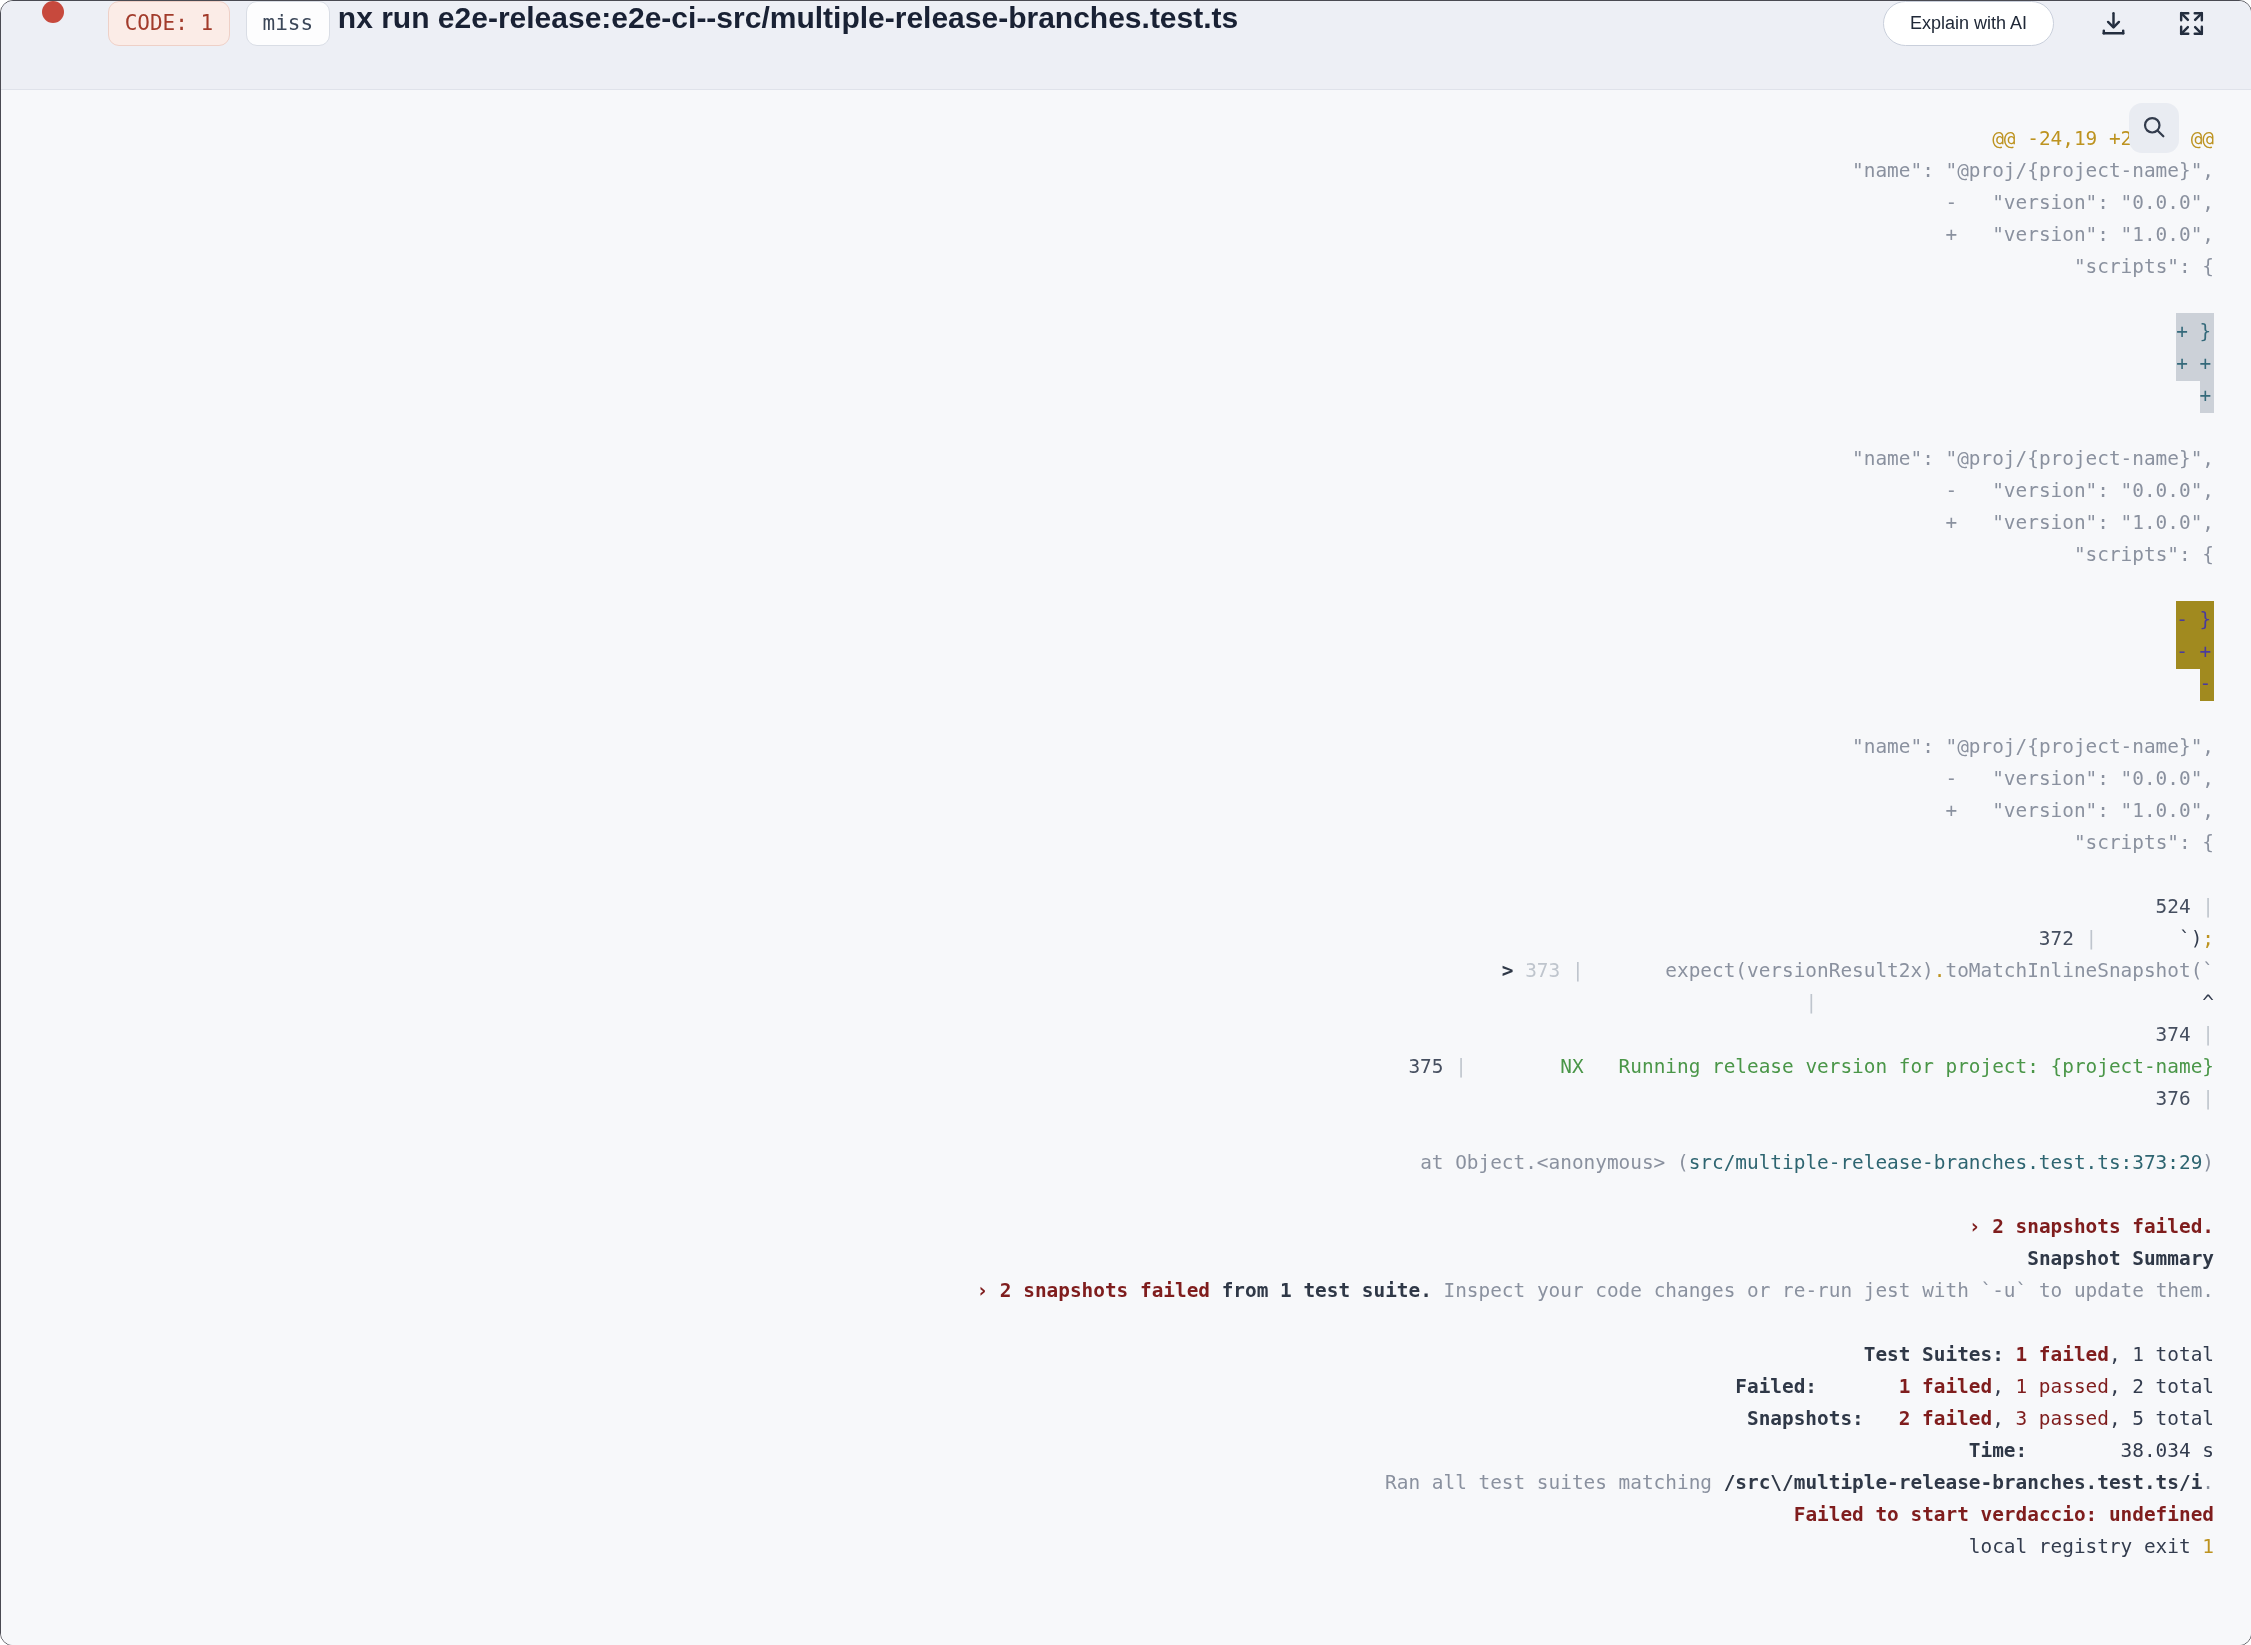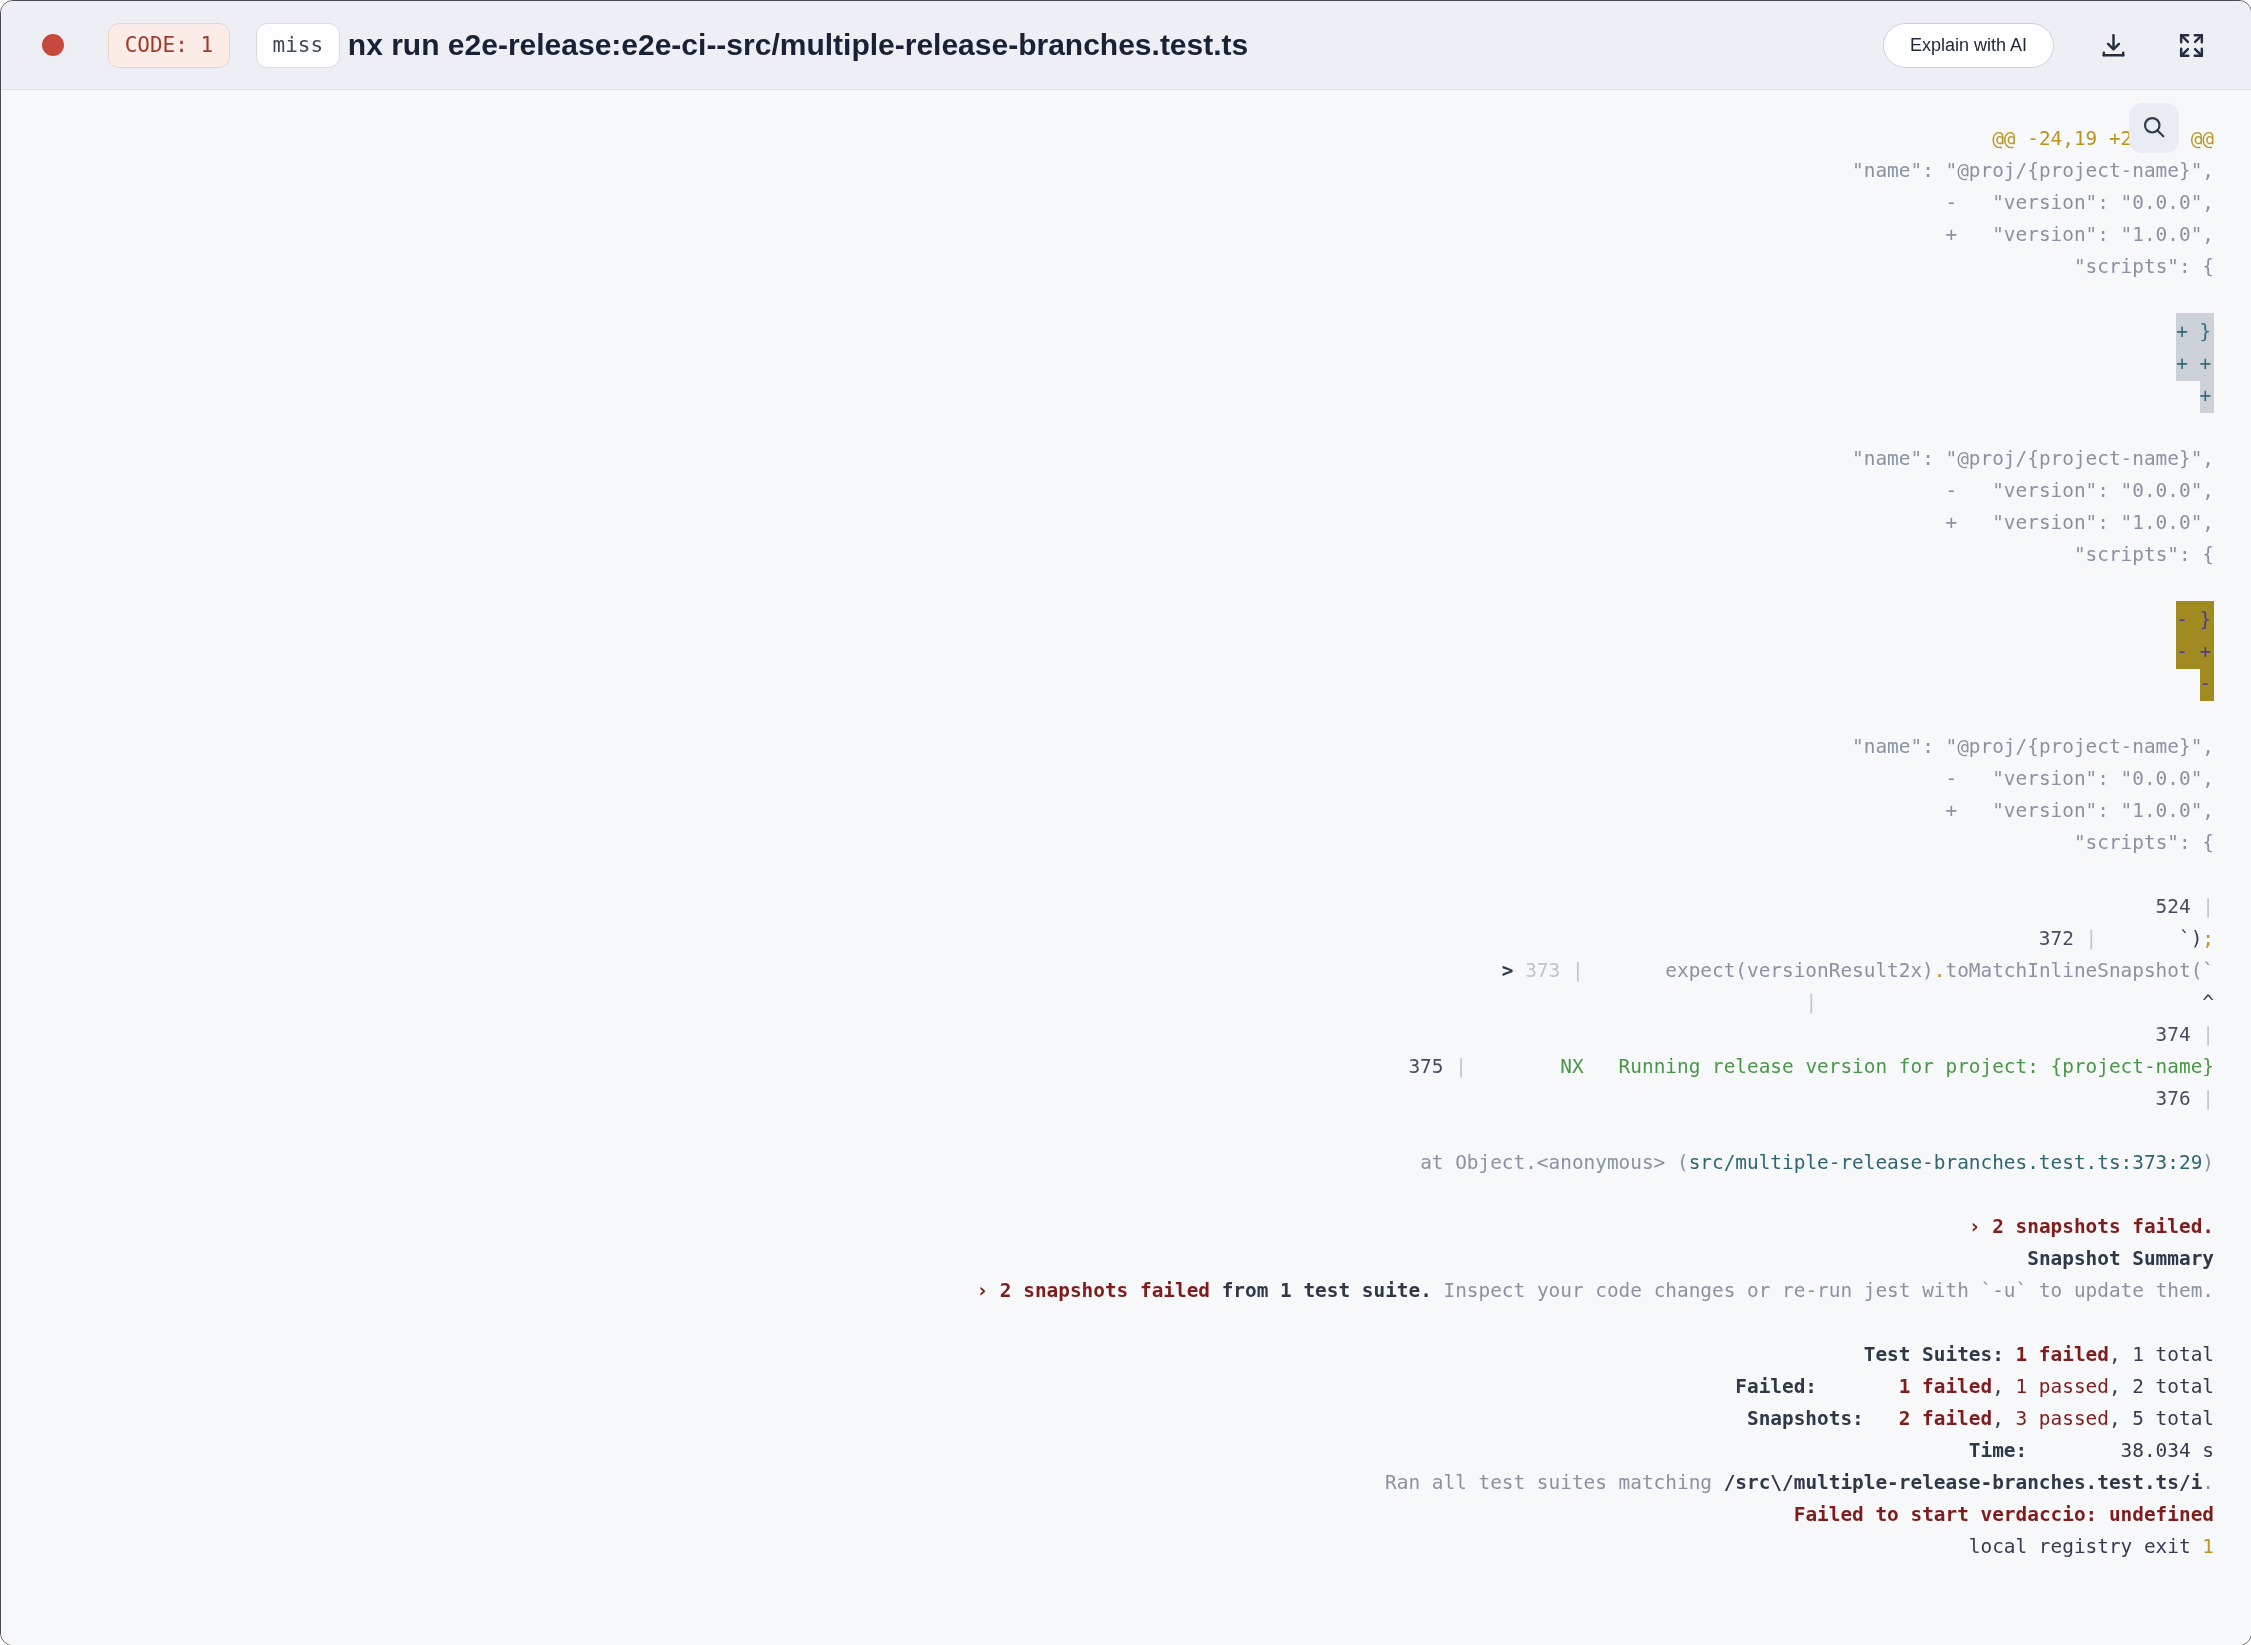--- a/index.html
+++ b/index.html
@@ -8,34 +8,34 @@
     width:2252px;height:1646px;
     border:1.8px solid #4a4a52;border-radius:13px;
     overflow:hidden;display:flex;flex-direction:column;
     font-family:"Liberation Sans", sans-serif;
     background:#f7f8fa;
   }
   
   .hdr{
     height:89px;flex:0 0 89px;background:#edeff5;
     border-bottom:1.8px solid #dfe2ea;
-    display:flex;align-items:center;
+    display:flex;align-items:flex-start;
     padding:0 41px;
   }
   .dot{width:22px;height:22px;border-radius:50%;background:#c7493d;flex:0 0 auto;}
   .badge{
     font-family:"DejaVu Sans Mono","Liberation Mono",monospace;
     font-size:21px;line-height:1;border-radius:11px;
     padding:11px 15.7px;white-space:nowrap;flex:0 0 auto;
   }
   .badge-code{
     margin-left:44px;background:#fbece7;border:1.8px solid #eed0c7;color:#a23b2b;
   }
   .badge-miss{
-    margin-left:26px;background:#fdfdfe;border:1.8px solid #d9dde5;color:#3c4759;
+    margin-left:16px;background:#fdfdfe;border:1.8px solid #d9dde5;color:#3c4759;
   }
   .title{
     margin-left:8px;font-size:30px;font-weight:600;color:#192134;
     white-space:nowrap;overflow:hidden;text-overflow:ellipsis;flex:1 1 auto;
   }
   .hdr-right{display:flex;align-items:center;flex:0 0 auto;margin-left:22px;}
   .explain-btn{
     background:#ffffff;border:1.8px solid #c9cfdb;border-radius:26px;
     color:#202938;font-size:18px;font-family:"Liberation Sans",sans-serif;
     padding:11px 26px;cursor:pointer;white-space:nowrap;

